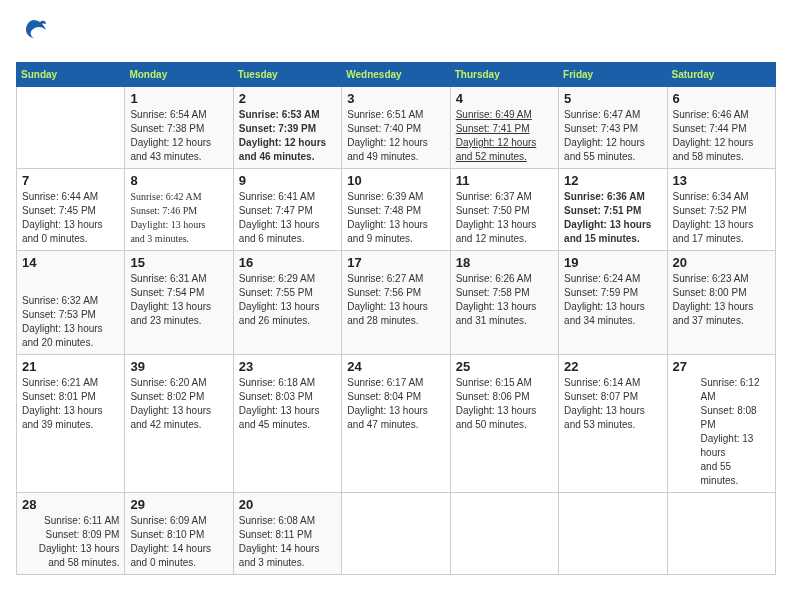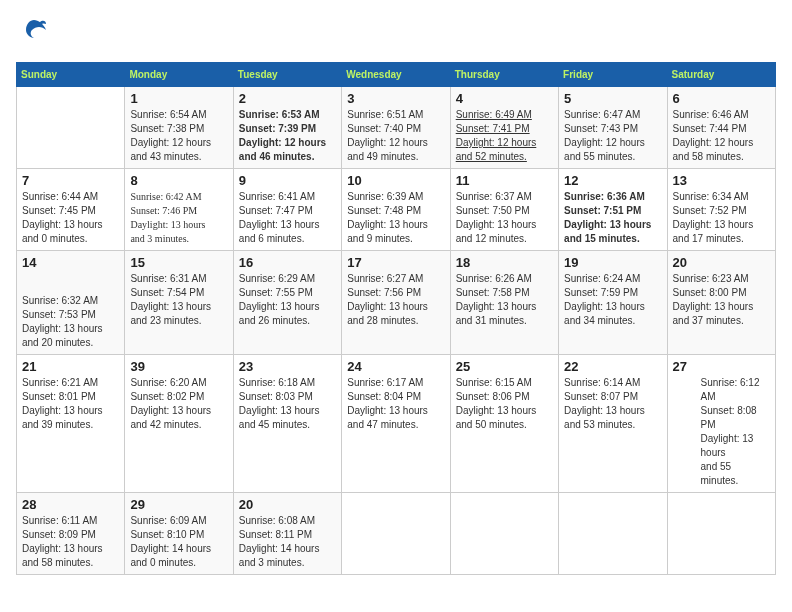--- a/index.html
+++ b/index.html
@@ -317,21 +317,21 @@
           <div class="day-number">27</div>
           <div class="day-info" style="white-space: pre-line; margin-left: 28px;">Sunrise: 6:12 AM
 Sunset: 8:08 PM
 Daylight: 13 hours
 and 55 minutes.</div>
         </td>
       </tr>
       <tr>
         <td>
           <div class="day-number">28</div>
-          <div class="day-info" style="white-space: pre-line;">Sunrise: 6:11 AM
+          <div class="day-info" style="white-space: pre-line; text-align: right;">Sunrise: 6:11 AM
 Sunset: 8:09 PM
 Daylight: 13 hours
 and 58 minutes.</div>
         </td>
         <td>
           <div class="day-number">29</div>
           <div class="day-info" style="white-space: pre-line;">Sunrise: 6:09 AM
 Sunset: 8:10 PM
 Daylight: 14 hours
 and 0 minutes.</div>

